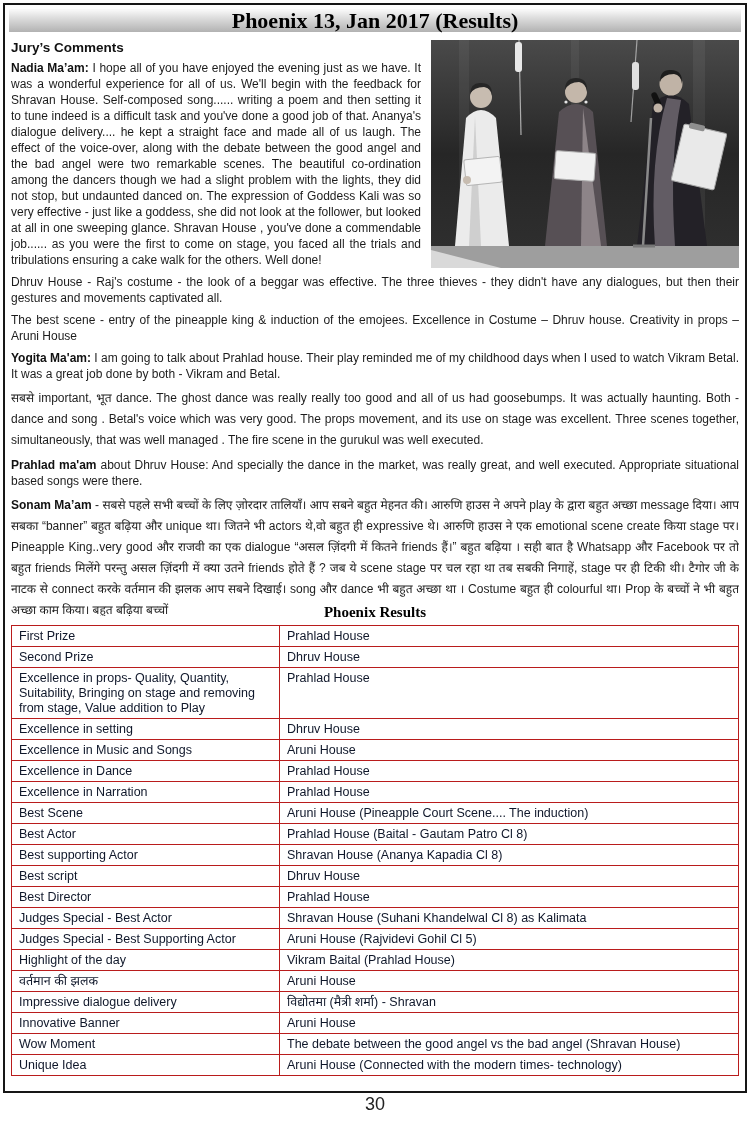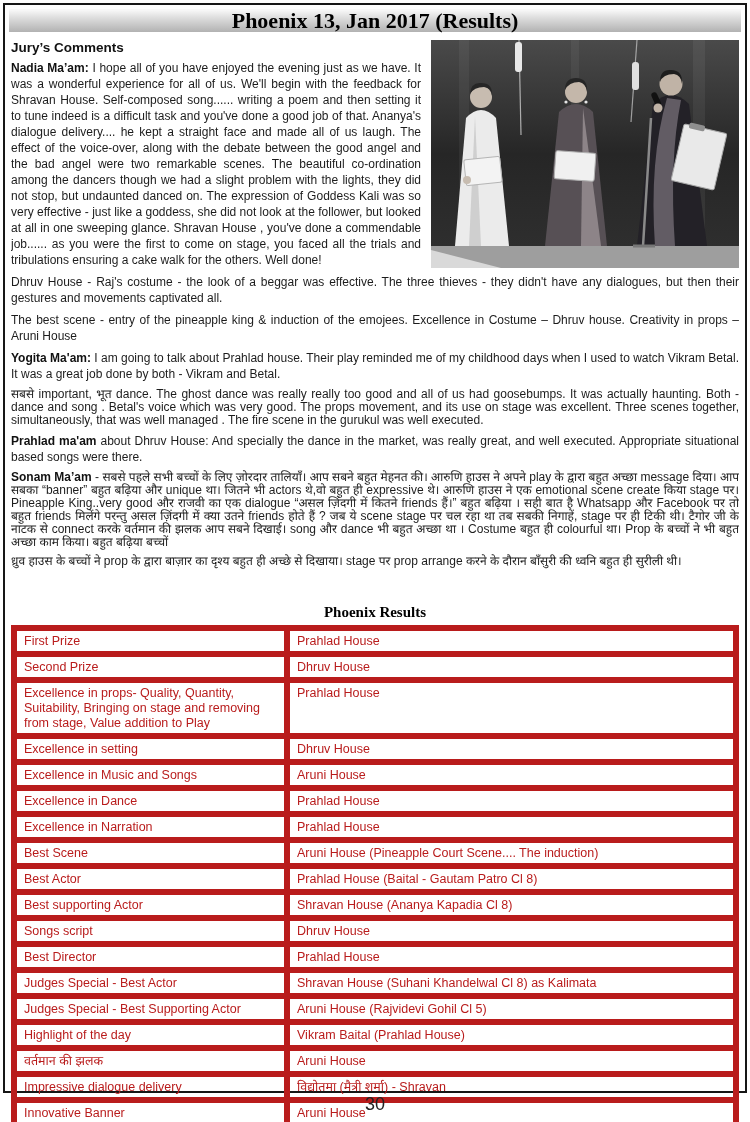--- a/index.html
+++ b/index.html
@@ -26,33 +26,33 @@
   }
   .section-heading{
     font-size:13.5px;font-weight:bold;margin:0 0 5px 0;color:#111;
   }
   .intro{display:flex;gap:10px;align-items:flex-start;}
   .intro-left{flex:1 1 auto;min-width:0;}
   .photo-frame{flex:0 0 308px;height:228px;overflow:hidden;}
   p.body-p{
     font-size:12px;line-height:16px;margin:0 0 6px 0;text-align:justify;
   }
-  p.hi{line-height:13px;}
+  p.hi{line-height:21px;}
   p.body-p b{color:#111;}
   .results{position:absolute;top:604px;left:11px;right:11px;}
   .results-title{
     font-family:"Liberation Serif","DejaVu Serif",serif;
     font-weight:bold;font-size:15px;text-align:center;margin:0 0 4px 0;color:#000;
   }
   table.results-table{
     width:100%;border-collapse:collapse;table-layout:fixed;
   }
   table.results-table td{
-    border:6px solid #b91c1c;font-size:12.5px;line-height:15px;
-    padding:2.5px 8px 2.5px 7px;vertical-align:top;color:#b91c1c;
+    border:1px solid #b91c1c;font-size:12.5px;line-height:15px;
+    padding:2.5px 8px 2.5px 7px;vertical-align:top;color:#0f172a;
   }
   td.cat{width:252px;}
   .page-number{
     position:absolute;bottom:7px;left:0;width:100%;text-align:center;
     font-size:18px;color:#222;
   }
 </style>
 </head>
 <body>
 
@@ -171,21 +171,21 @@
         </tr>
       <tr>
           <td class="cat">Best Actor</td>
           <td>Prahlad House (Baital - Gautam Patro Cl 8)</td>
         </tr>
       <tr>
           <td class="cat">Best supporting Actor</td>
           <td>Shravan House (Ananya Kapadia Cl 8)</td>
         </tr>
       <tr>
-          <td class="cat">Songs script</td>
+          <td class="cat">Best script</td>
           <td>Dhruv House</td>
         </tr>
       <tr>
           <td class="cat">Best Director</td>
           <td>Prahlad House</td>
         </tr>
       <tr>
           <td class="cat">Judges Special - Best Actor</td>
           <td>Shravan House (Suhani Khandelwal Cl 8) as Kalimata</td>
         </tr>

